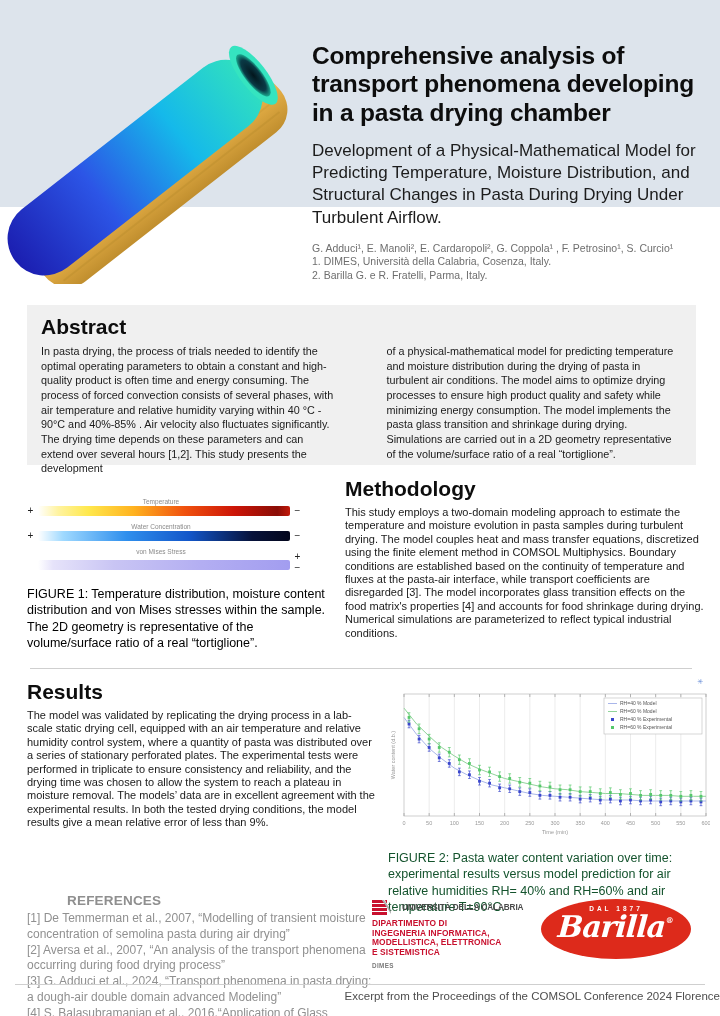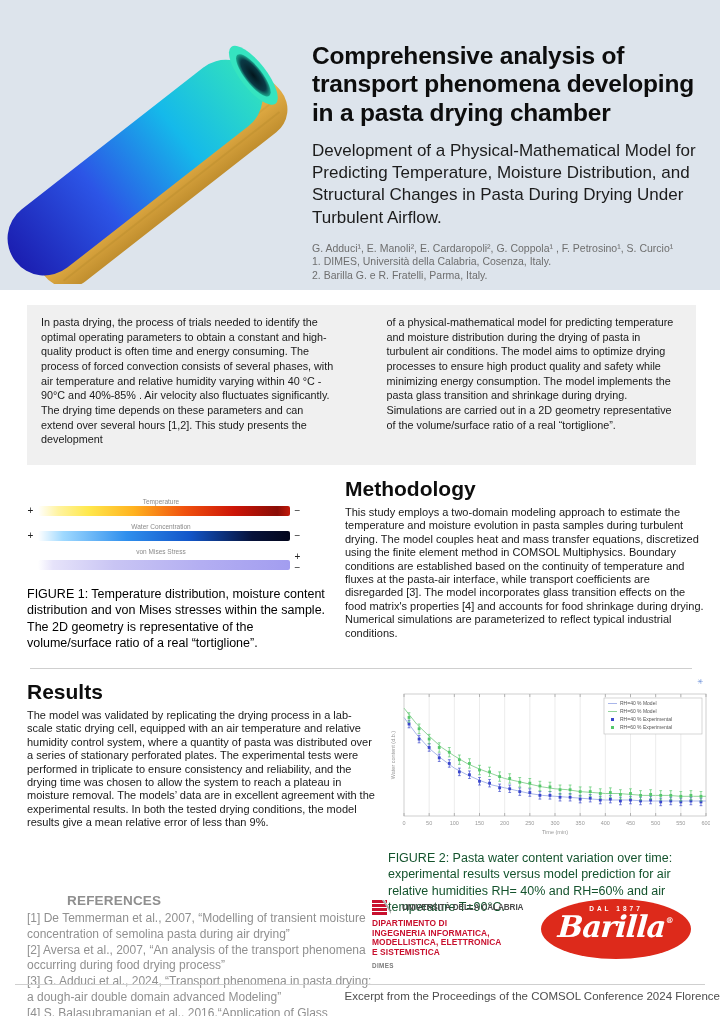--- a/index.html
+++ b/index.html
@@ -5,21 +5,21 @@
   :root{
     --band:#dde4ec; --card:#f0f0f0; --ink:#111; --body-ink:#1a1a1a; --muted:#6e6e6e;
     --ref-gray:#8f8f8f; --unical-red:#c8102e; --barilla-red:#dd2a1b; --line:#cfcfcf;
   }
   *{margin:0;padding:0;box-sizing:border-box;}
   html,body{width:720px;background:#fff;}
   body{font-family:"Liberation Sans", sans-serif;color:var(--body-ink);}
   .poster{position:relative;width:720px;height:1016px;background:#fff;overflow:hidden;}
 
   
-  .band{position:absolute;left:0;top:0;width:720px;height:290px;background:var(--band);}
+  .band{position:absolute;left:0;top:0;width:720px;height:207px;background:var(--band);}
   .pasta{position:absolute;left:0;top:12px;}
   .title-block{position:absolute;left:312px;top:42px;width:394px;}
   .title-block h1{font-size:24.5px;line-height:1.16;font-weight:bold;color:#0d0d0d;letter-spacing:-0.2px;}
   .subtitle{margin-top:13px;font-size:17px;line-height:1.3;color:#1c1c1c;}
   .authors{margin-top:13px;font-size:10.5px;color:var(--muted);}
   .affil{font-size:10.5px;color:var(--muted);line-height:1.4;}
 
   
   .abstract-card{position:absolute;left:27px;top:305px;width:669px;height:160px;background:var(--card);padding:10px 16px 10px 14px;}
   .abstract-card h2{font-size:21px;font-weight:bold;color:#0d0d0d;margin-bottom:5px;}
@@ -110,20 +110,21 @@
     <div class="title-block">
       <h1>Comprehensive analysis of transport phenomena developing in a pasta drying chamber</h1>
       <p class="subtitle">Development of a Physical-Mathematical Model for Predicting Temperature, Moisture Distribution, and Structural Changes in Pasta During Drying Under Turbulent Airflow.</p>
       <p class="authors">G. Adduci¹, E. Manoli², E. Cardaropoli², G. Coppola¹ , F. Petrosino¹, S. Curcio¹</p>
       <p class="affil">1. DIMES, Università della Calabria, Cosenza, Italy.</p>
       <p class="affil">2. Barilla G. e R. Fratelli, Parma, Italy.</p>
     </div>
   </header>
 
   <section class="abstract-card">
+    <h2>Abstract</h2>
     <div class="cols">
       <p>In pasta drying, the process of trials needed to identify the optimal operating parameters to obtain a constant and high-quality product is often time and energy consuming. The process of forced convection consists of several phases, with air temperature and relative humidity varying within 40 °C - 90°C and 40%-85% . Air velocity also fluctuates significantly. The drying time depends on these parameters and can extend over several hours [1,2]. This study presents the development</p>
       <p>of a physical-mathematical model for predicting temperature and moisture distribution during the drying of pasta in turbulent air conditions. The model aims to optimize drying processes to ensure high product quality and safety while minimizing energy consumption. The model implements the pasta glass transition and shrinkage during drying. Simulations are carried out in a 2D geometry representative of the volume/surface ratio of a real “tortiglione”.</p>
     </div>
   </section>
 
   <section class="figure1">
     <div id="fig1-bars">
         <div class="bar-row">
           <div class="bar-label">Temperature</div>

